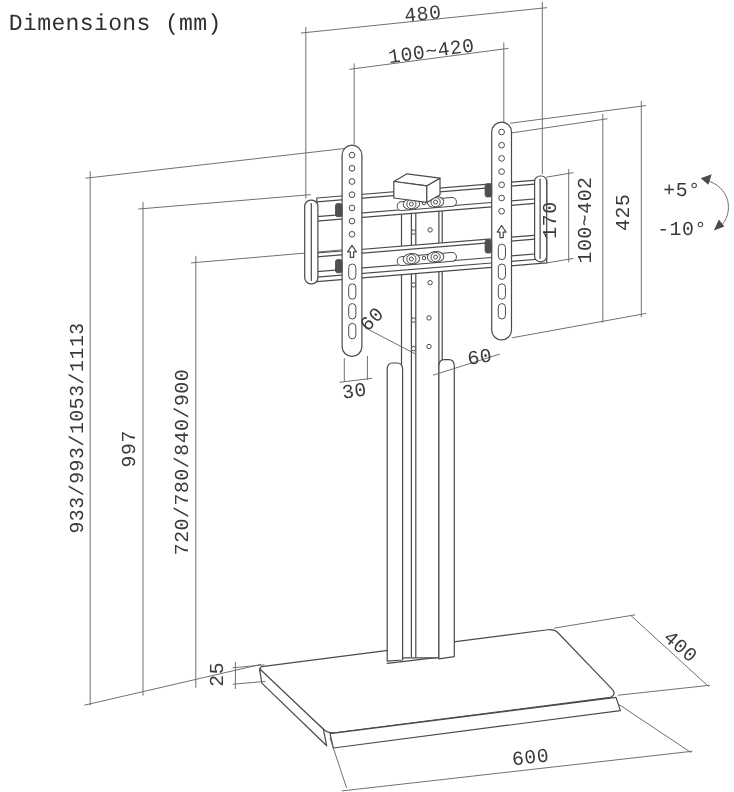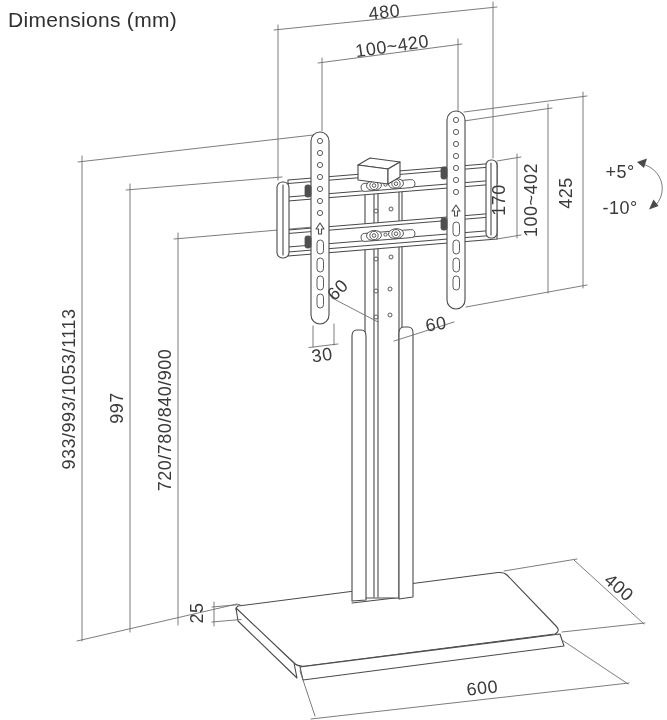--- a/index.html
+++ b/index.html
@@ -1,17 +1,17 @@
 <!DOCTYPE html>
 <html><head>
 <meta charset="utf-8">
 <style>
   html,body{margin:0;padding:0;background:#ffffff;}
   #stage{position:relative;width:667px;height:720px;background:#fff;overflow:hidden;
-         font-family:Liberation Sans, sans-serif;}
+         font-family:Liberation Mono, monospace;}
   svg{display:block;}
   .draw{fill:none;stroke:#4a4a4a;stroke-width:1.1;stroke-linejoin:round;stroke-linecap:round;}
   .drawfill{fill:#ffffff;stroke:#4a4a4a;stroke-width:1.1;stroke-linejoin:round;}
   .dim{fill:none;stroke:#6e6e6e;stroke-width:0.9;stroke-linecap:round;}
   .dark{fill:#4f4f4f;stroke:#4f4f4f;stroke-width:0.8;}
   .hole{fill:#ffffff;stroke:#4a4a4a;stroke-width:0.9;}
   .lbl{fill:#3a3a3a;font-size:18px;letter-spacing:0.5px;}
   .title{fill:#303030;font-size:21px;letter-spacing:0.3px;}
   .arrowhead{fill:#4a4a4a;stroke:none;}
 </style>

